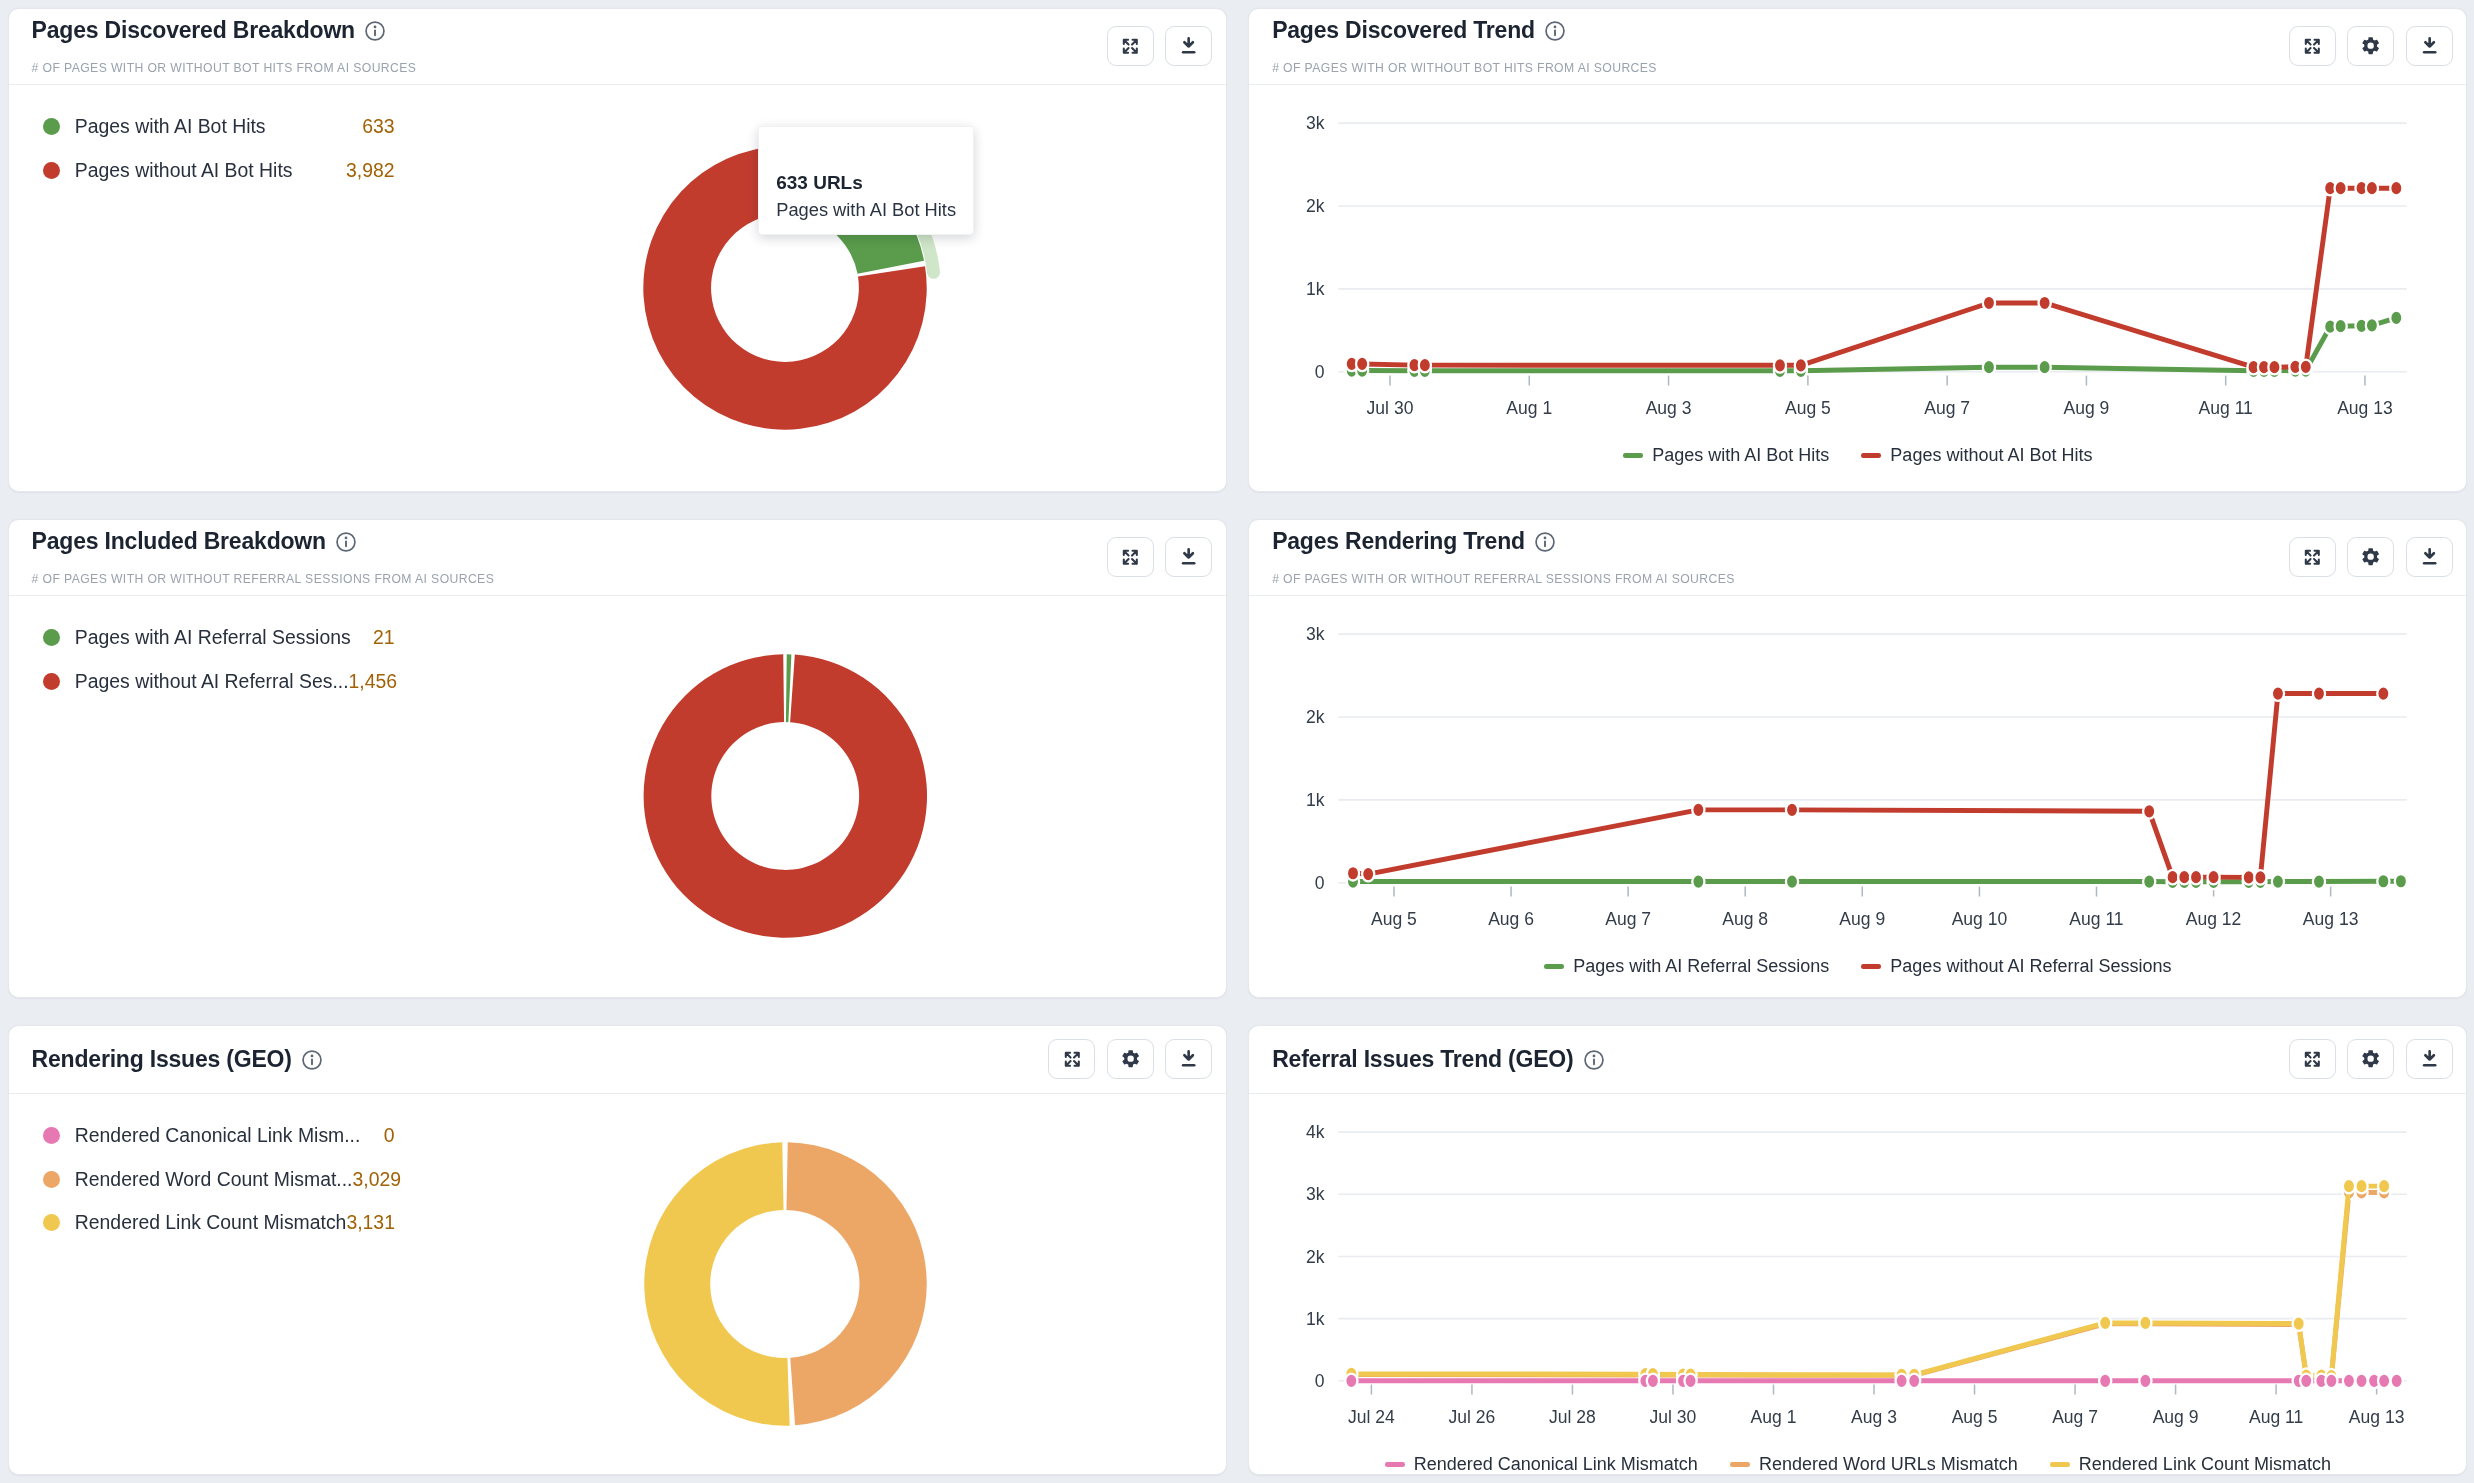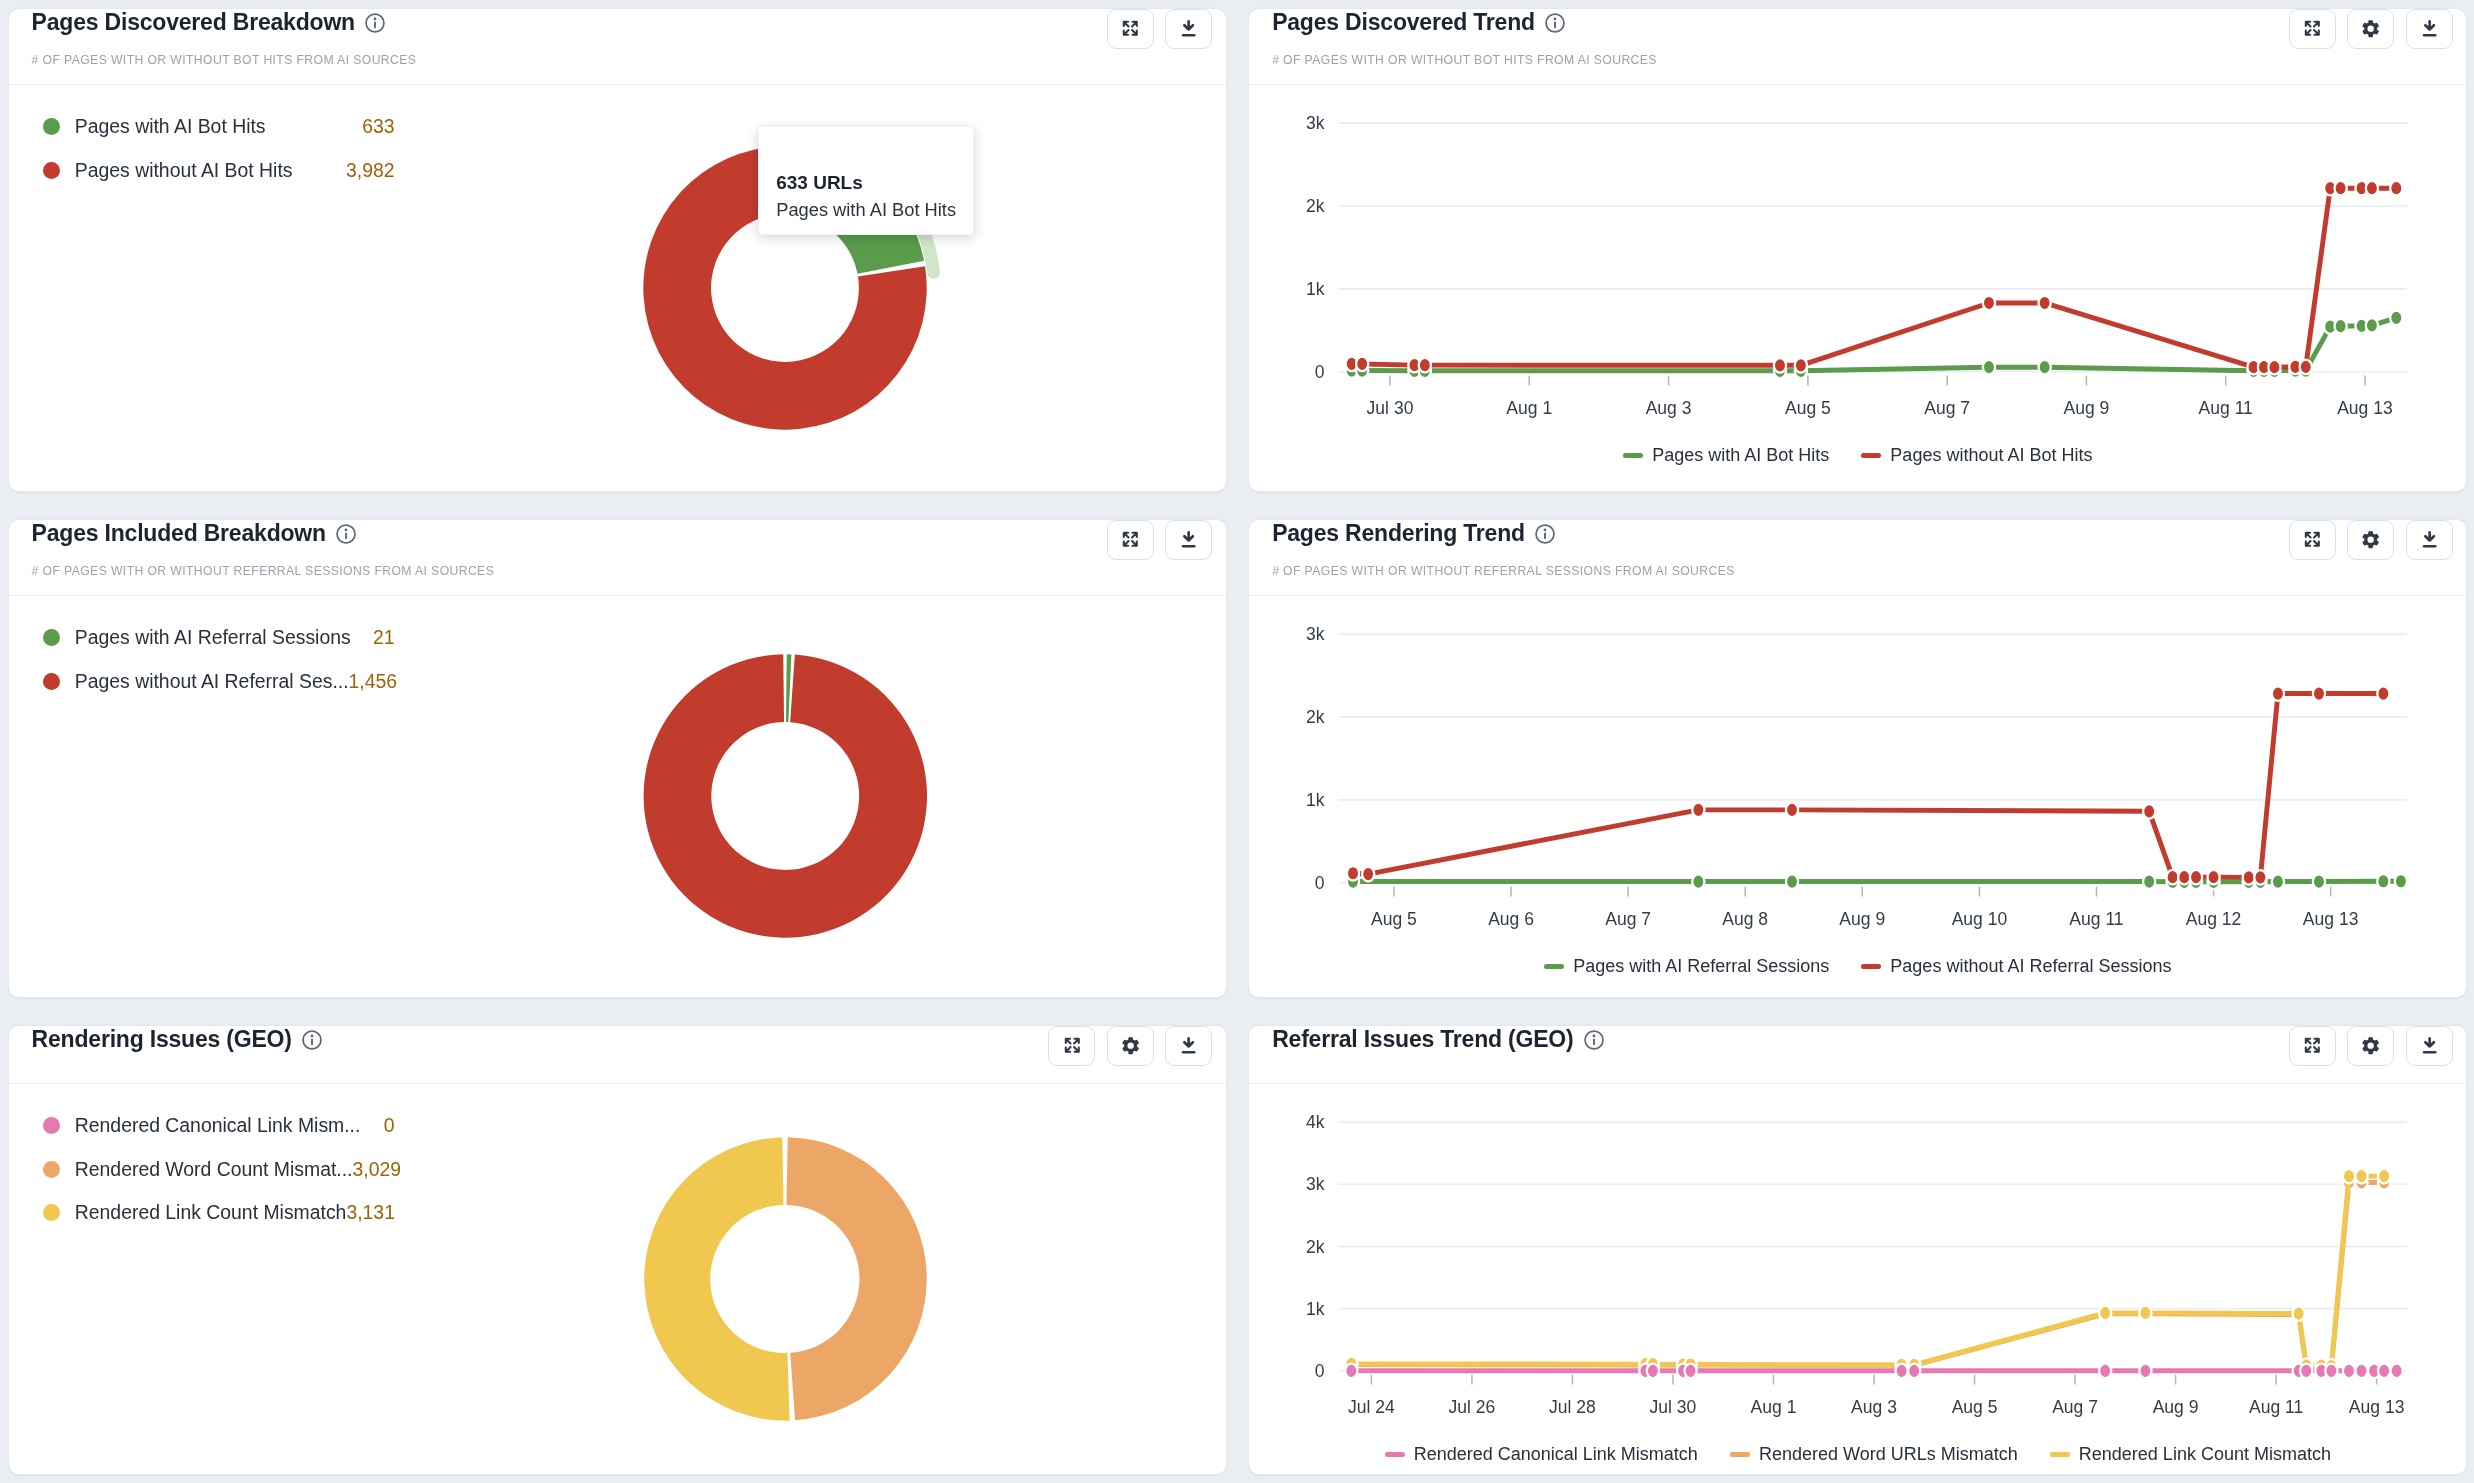--- a/index.html
+++ b/index.html
@@ -24,27 +24,27 @@
     border-radius: 10.7px;
     box-shadow: 0 0.8px 1.5px rgba(16,24,40,.05);
     display: flex;
     flex-direction: column;
     overflow: hidden;
     position: relative;
   }
   .card-header {
     display: flex;
     justify-content: space-between;
-    align-items: flex-start;
+    align-items: center;
     padding: 0 13.7px 0 23px;
     height: 76px;
     border-bottom: 1.5px solid #e9ecf0;
     flex: 0 0 auto;
   }
-  .card--geo .card-header { height: 58px; }
+  .card--geo .card-header { height: 68px; }
   .title-row { display: flex; align-items: center; gap: 9.1px; }
   .title-row h2 {
     font-size: 23px;
     font-weight: 700;
     color: #1b2430;
     letter-spacing: -0.2px;
   }
   .info { display: inline-flex; margin-top: 1.5px; }
   .subtitle {
     margin-top: 17px;

